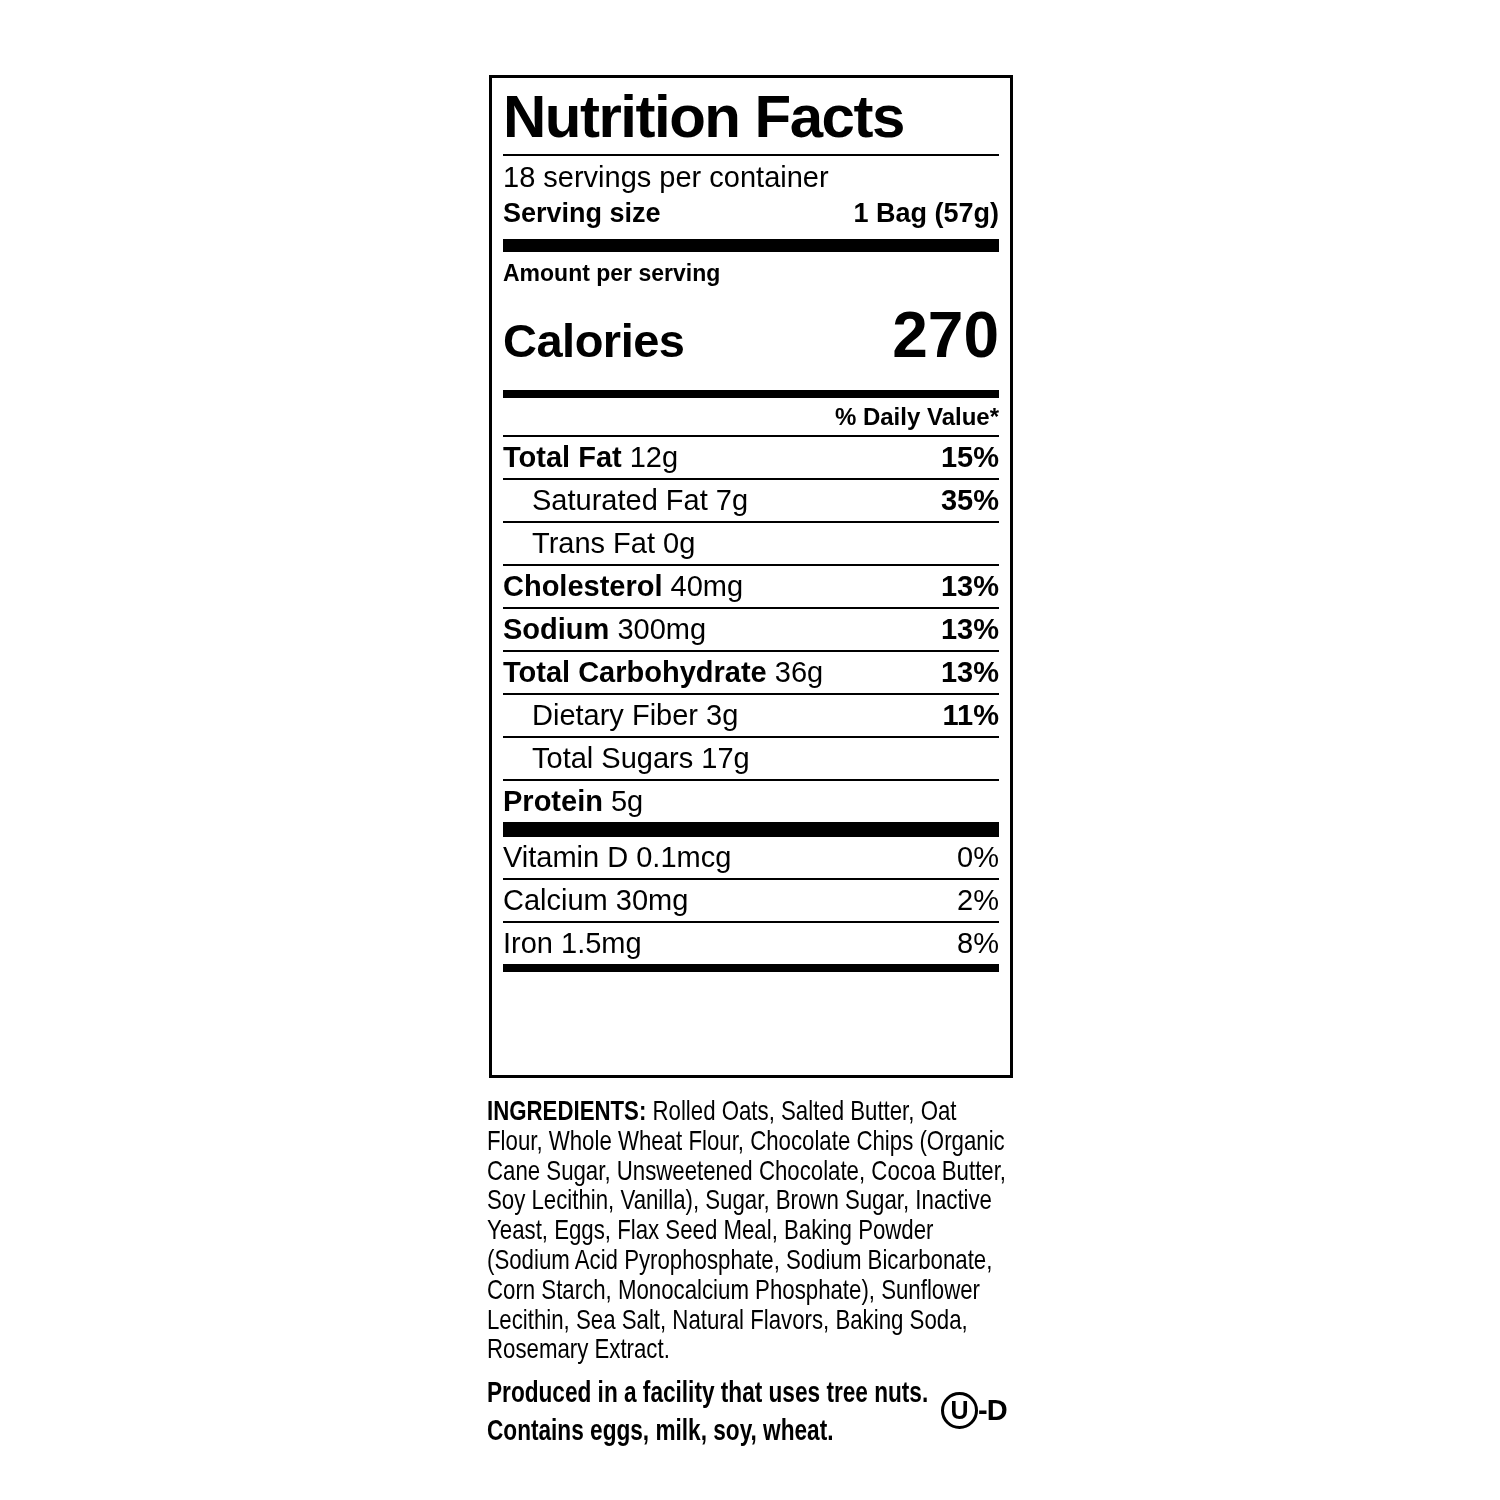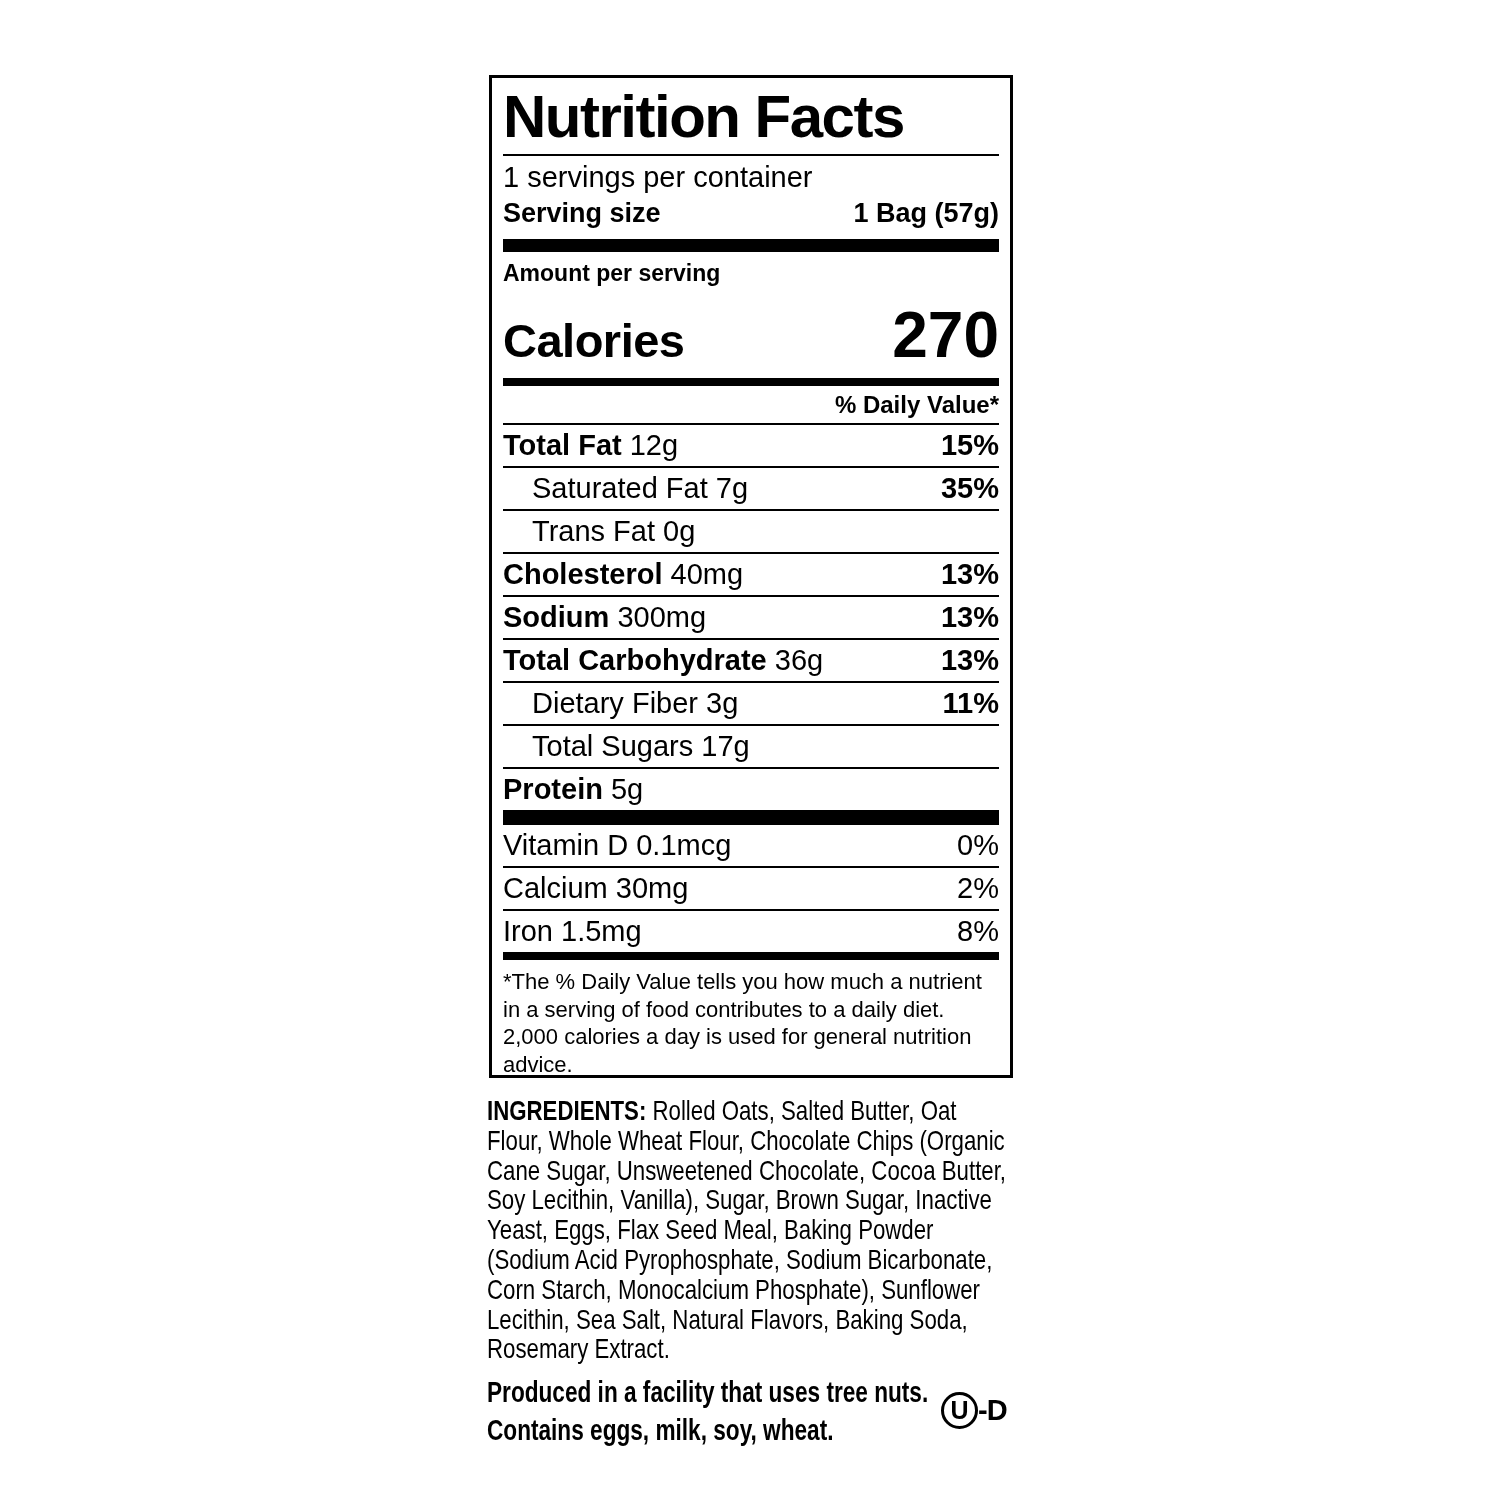--- a/index.html
+++ b/index.html
@@ -22,21 +22,21 @@
   .ss-row {
     display:flex; justify-content:space-between;
     font-weight:bold; font-size:27px; line-height:32px; padding:4px 0 10px;
   }
   .bar { background:#000; width:100%; }
   .bar.b1 { height:13px; }
   .bar.b2 { height:8px; }
   .bar.b3 { height:15px; }
   .bar.b4 { height:8px; }
   .aps { font-weight:bold; font-size:23px; line-height:26px; padding-top:8px; }
-  .cal-row { display:flex; justify-content:space-between; align-items:baseline; padding-bottom:9px; }
+  .cal-row { display:flex; justify-content:space-between; align-items:baseline; padding-bottom:21px; }
   .cal-label { font-weight:bold; font-size:47px; line-height:56px; letter-spacing:-0.5px; }
   .cal-value { font-weight:bold; font-size:64px; line-height:58px;margin-top:20px; }
   .dv-header { text-align:right; font-weight:bold; font-size:24px; line-height:24px; padding:7px 0 6px; }
   .row {
     display:flex; justify-content:space-between; align-items:baseline;
     border-top:2px solid #000;
     font-size:29px; line-height:30px; padding:5px 0 6px;
   }
   .row .dv { font-weight:bold; padding-left:10px; }
   .row.vit .dv { font-weight:normal; }
@@ -65,21 +65,21 @@
   .kosher-suffix { font-weight:bold; font-size:29px; line-height:29px; letter-spacing:-1px; }
 </style>
 </head>
 <body>
 
 <div class="page">
 
   <div class="label">
     <div class="nf-title">Nutrition Facts</div>
 
-    <div class="servings">1 servings per container</div>
+    <div class="servings">18 servings per container</div>
 
     <div class="ss-row">
       <span>Serving size</span>
       <span>1 Bag (57g)</span>
     </div>
 
     <div class="bar b1"></div>
 
     <div class="aps">Amount per serving</div>
 
@@ -139,21 +139,20 @@
       <span class="nm">Calcium 30mg</span>
       <span class="dv">2%</span>
     </div>
     <div class="row vit">
       <span class="nm">Iron 1.5mg</span>
       <span class="dv">8%</span>
     </div>
 
     <div class="bar b4"></div>
 
-    <div class="footnote">*The % Daily Value tells you how much a nutrient in a serving of food contributes to a daily diet. 2,000 calories a day is used for general nutrition advice.</div>
   </div>
 
   <div class="condensed">
     <div class="ingredients-text"><b>INGREDIENTS:</b><span> Rolled Oats, Salted Butter, Oat Flour, Whole Wheat Flour, Chocolate Chips (Organic Cane Sugar, Unsweetened Chocolate, Cocoa Butter, Soy Lecithin, Vanilla), Sugar, Brown Sugar, Inactive Yeast, Eggs, Flax Seed Meal, Baking Powder (Sodium Acid Pyrophosphate, Sodium Bicarbonate, Corn Starch, Monocalcium Phosphate), Sunflower Lecithin, Sea Salt, Natural Flavors, Baking Soda, Rosemary Extract.</span></div>
     <div class="stmt facility">Produced in a facility that uses tree nuts.</div>
     <div class="stmt">Contains eggs, milk, soy, wheat.</div>
   </div>
 
   <div class="kosher">
     <span class="kosher-circle">

